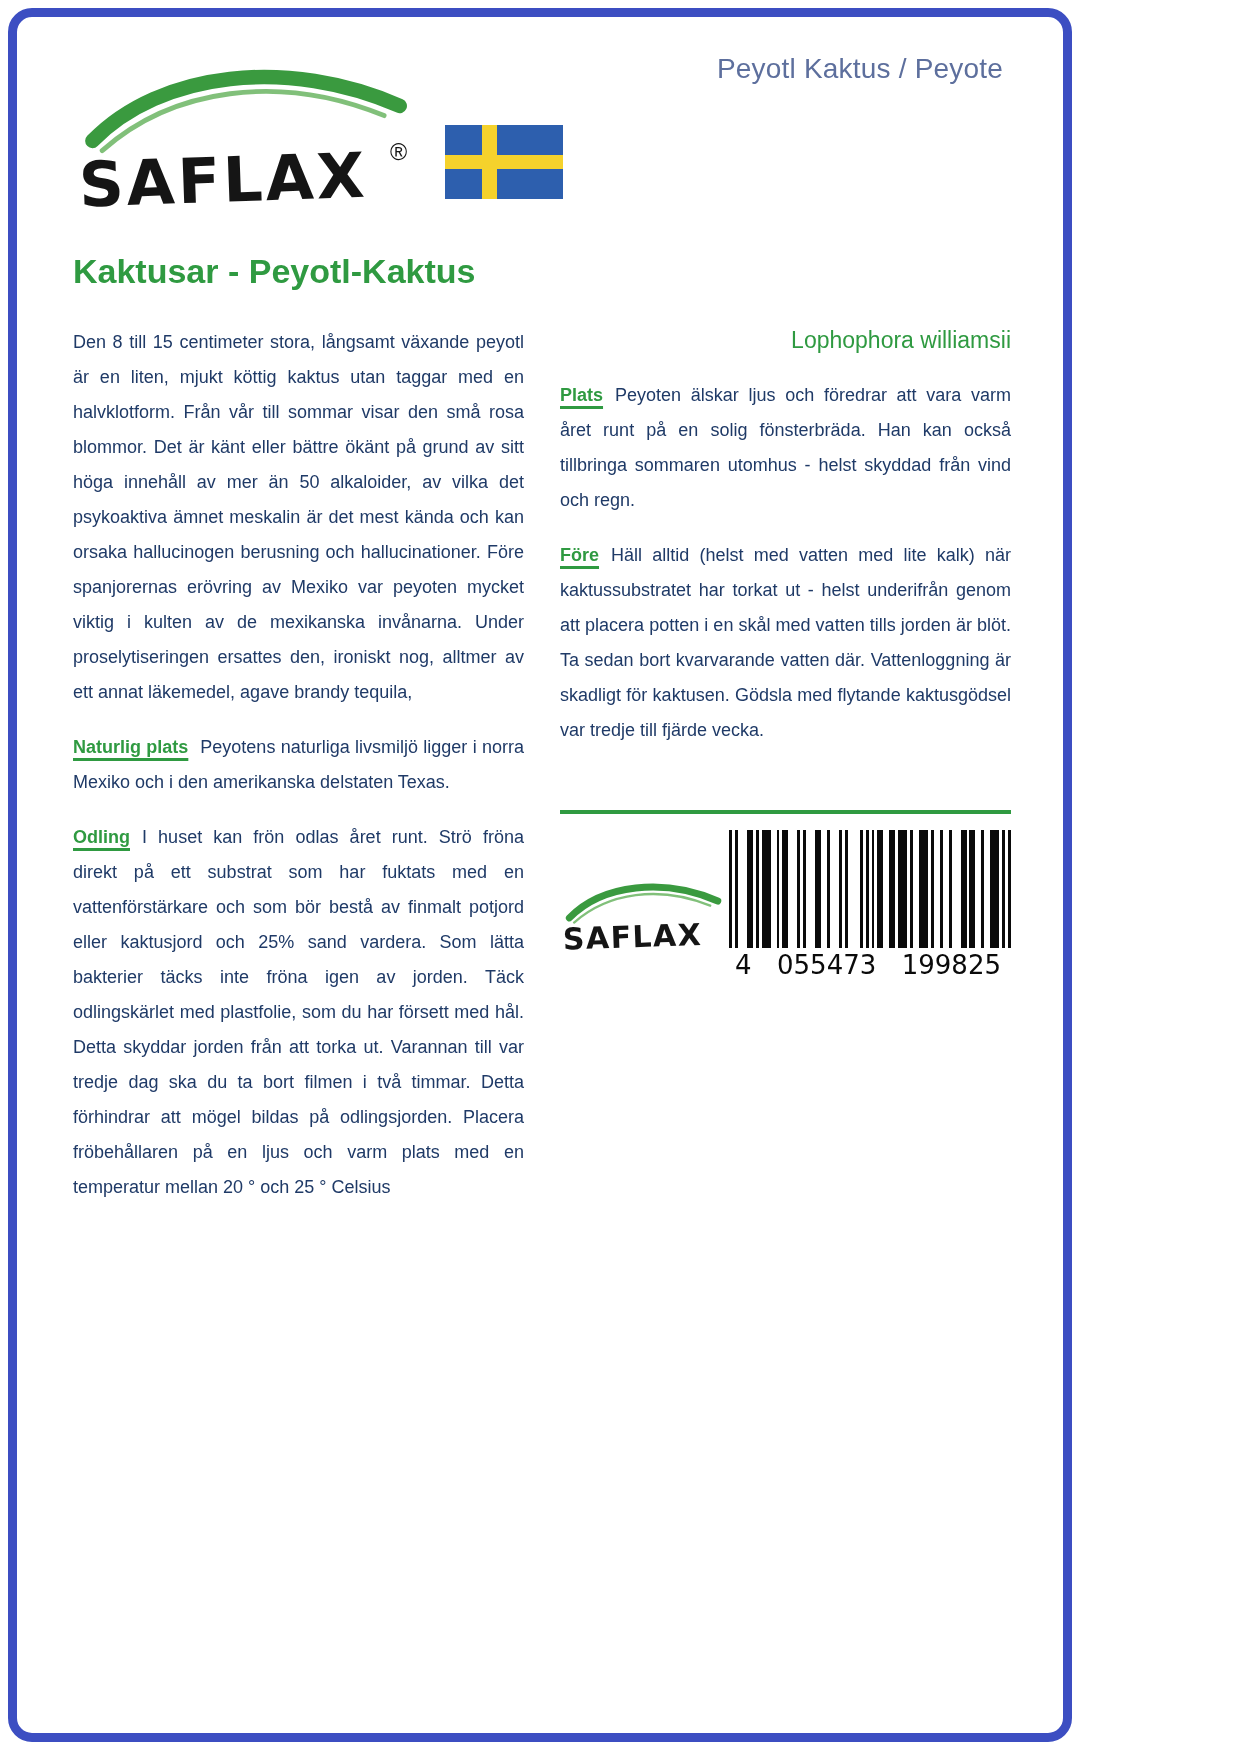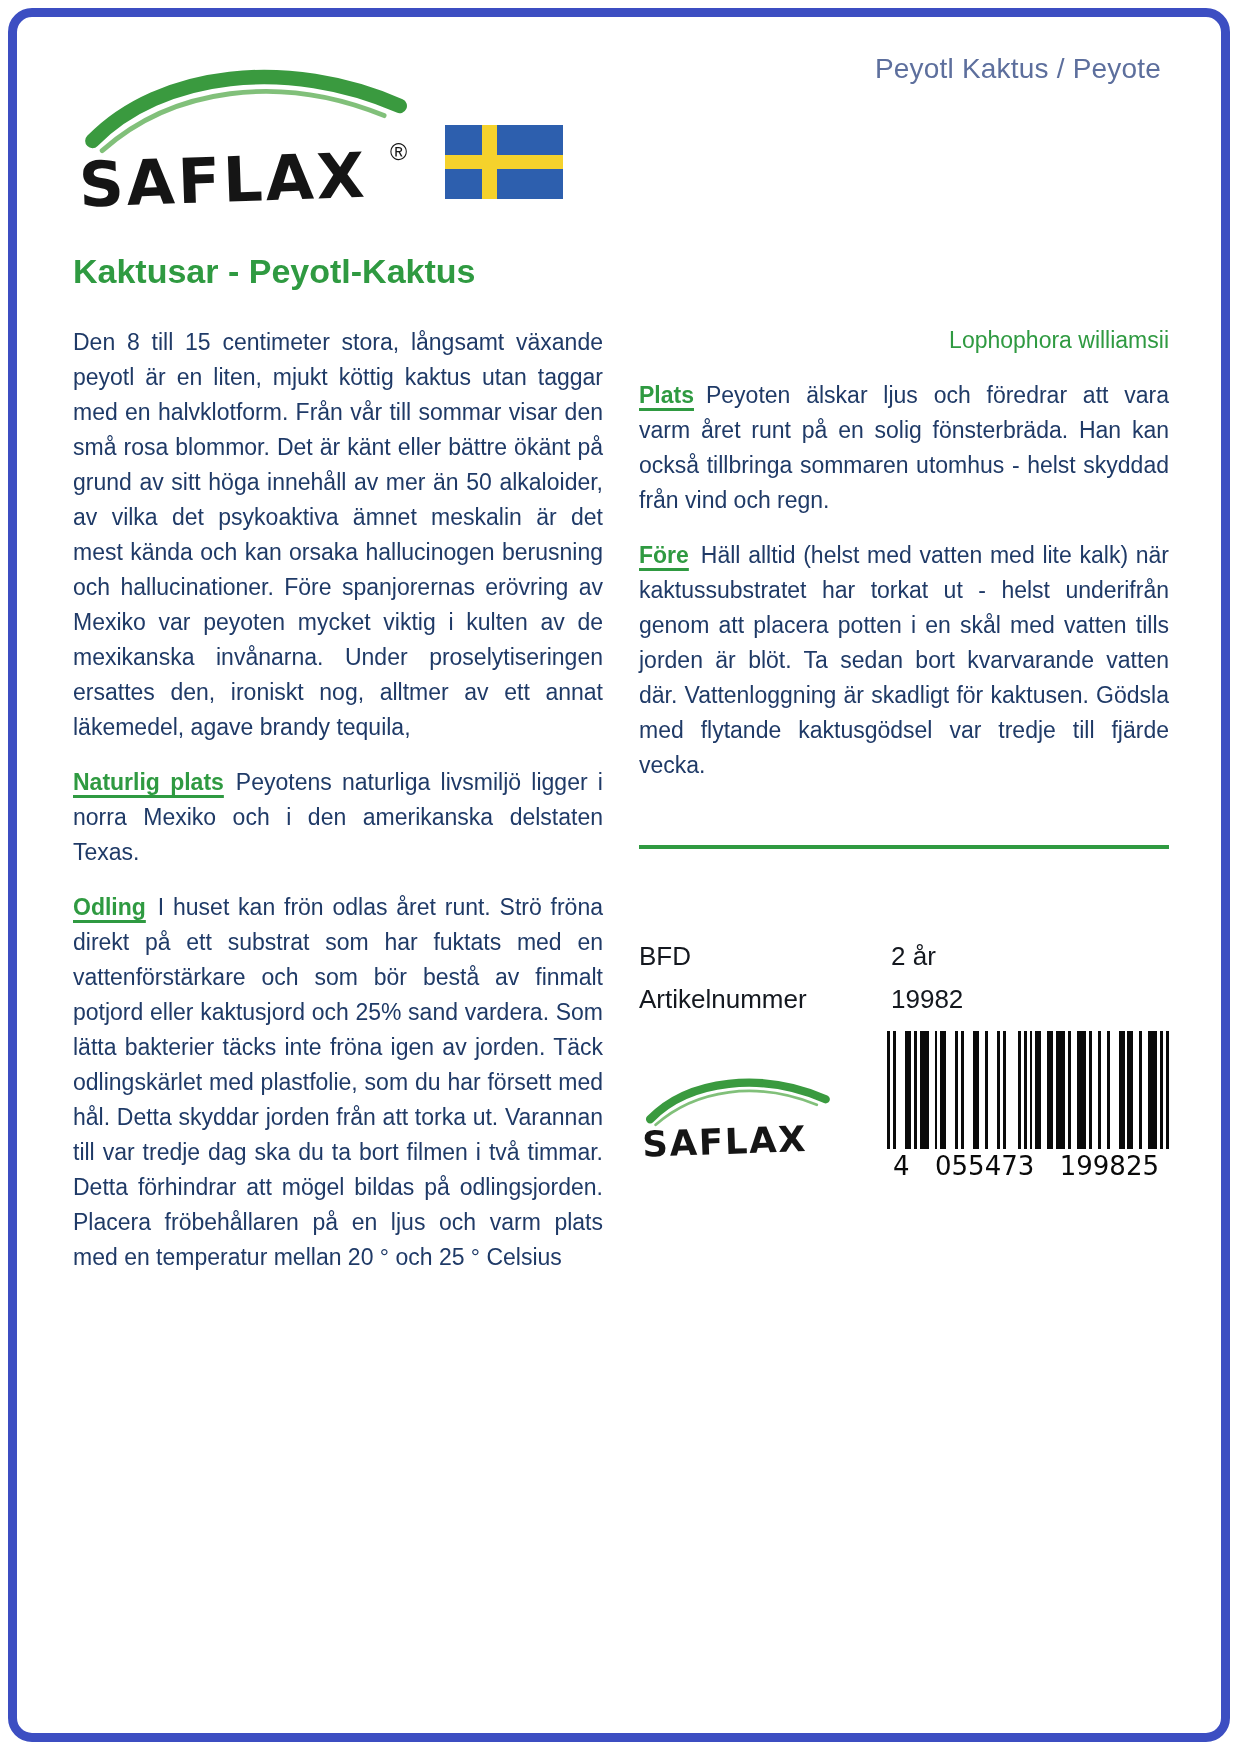--- a/index.html
+++ b/index.html
@@ -8,21 +8,21 @@
     --green:#2f9a41;
     --muted-blue:#5d6f9d;
     --flag-blue:#2d5fae;
     --flag-yellow:#f5d22c;
     --ink:#14181f;
   }
   *{box-sizing:border-box;}
   html,body{margin:0;padding:0;background:#ffffff;}
   body{width:1238px;height:1750px;font-family:"Liberation Sans",sans-serif;}
   .page{
-    width:1222px;height:1734px;margin:8px;
+    width:1064px;height:1734px;margin:8px;
     border:9px solid var(--border-blue);
     border-radius:24px;
     padding:30px 52px 26px 56px;
     position:relative;
     background:#fff;
   }
   .variety-header{
     position:absolute;top:36px;right:60px;
     font-size:28px;color:var(--muted-blue);
     letter-spacing:.2px;
@@ -36,21 +36,21 @@
   .flag .cross-h{position:absolute;left:0;right:0;top:40%;height:20%;background:var(--flag-yellow);}
   .flag .cross-v{position:absolute;top:0;bottom:0;left:31.25%;width:12.5%;background:var(--flag-yellow);}
   .page-title{
     margin-top:39px;
     font-size:34px;font-weight:bold;color:var(--green);
   }
   .columns{display:flex;gap:36px;margin-top:34px;}
   .col{flex:1;min-width:0;}
   .body-text p{
     margin:0 0 20px 0;
-    font-size:23px;line-height:35px;
+    font-size:18px;line-height:35px;
     color:var(--navy);
     text-align:justify;
   }
   .latin-name{
     text-align:right;color:var(--green);
     font-size:23px;font-weight:400;
     margin:2px 0 24px 0;
   }
   .sect-head{
     color:var(--green);font-weight:bold;
@@ -112,28 +112,20 @@
       <p><span class="sect-head">Odling</span><span>I huset kan frön odlas året runt. Strö fröna direkt på ett substrat som har fuktats med en vattenförstärkare och som bör bestå av finmalt potjord eller kaktusjord och 25% sand vardera. Som lätta bakterier täcks inte fröna igen av jorden. Täck odlingskärlet med plastfolie, som du har försett med hål. Detta skyddar jorden från att torka ut. Varannan till var tredje dag ska du ta bort filmen i två timmar. Detta förhindrar att mögel bildas på odlingsjorden. Placera fröbehållaren på en ljus och varm plats med en temperatur mellan 20 ° och 25 ° Celsius</span></p>
     </div>
 
     <div class="col body-text">
       <div class="latin-name">Lophophora williamsii</div>
       <p><span class="sect-head">Plats</span><span>Peyoten älskar ljus och föredrar att vara varm året runt på en solig fönsterbräda. Han kan också tillbringa sommaren utomhus - helst skyddad från vind och regn.</span></p>
       <p><span class="sect-head">Före</span><span>Häll alltid (helst med vatten med lite kalk) när kaktussubstratet har torkat ut - helst underifrån genom att placera potten i en skål med vatten tills jorden är blöt. Ta sedan bort kvarvarande vatten där. Vattenloggning är skadligt för kaktusen. Gödsla med flytande kaktusgödsel var tredje till fjärde vecka.</span></p>
 
       <hr class="divider">
 
-      <div class="details">
-        <div class="details-grid">
-          <span>BFD</span>
-          <span>2 år</span>
-          <span>Artikelnummer</span>
-          <span>19982</span>
-        </div>
-      </div>
 
       <div class="bottom-row">
         <svg class="logo-small" viewBox="0 0 360 152" aria-hidden="true">
           <path d="M 20 80 C 90 8, 222 -6, 336 44" fill="none" stroke="#3a9a3f" stroke-width="15" stroke-linecap="round"></path>
           <path d="M 30 90 C 102 26, 212 10, 320 54" fill="none" stroke="#57ab4e" stroke-width="5" stroke-linecap="round" opacity="0.75"></path>
           <text class="brand-text" x="6" y="142" font-size="64" transform="rotate(-2 170 120)">SAFLAX</text>
         </svg>
         <div class="barcode">
           <div class="barcode-bars">
               <span class="bc-mod on"></span>

